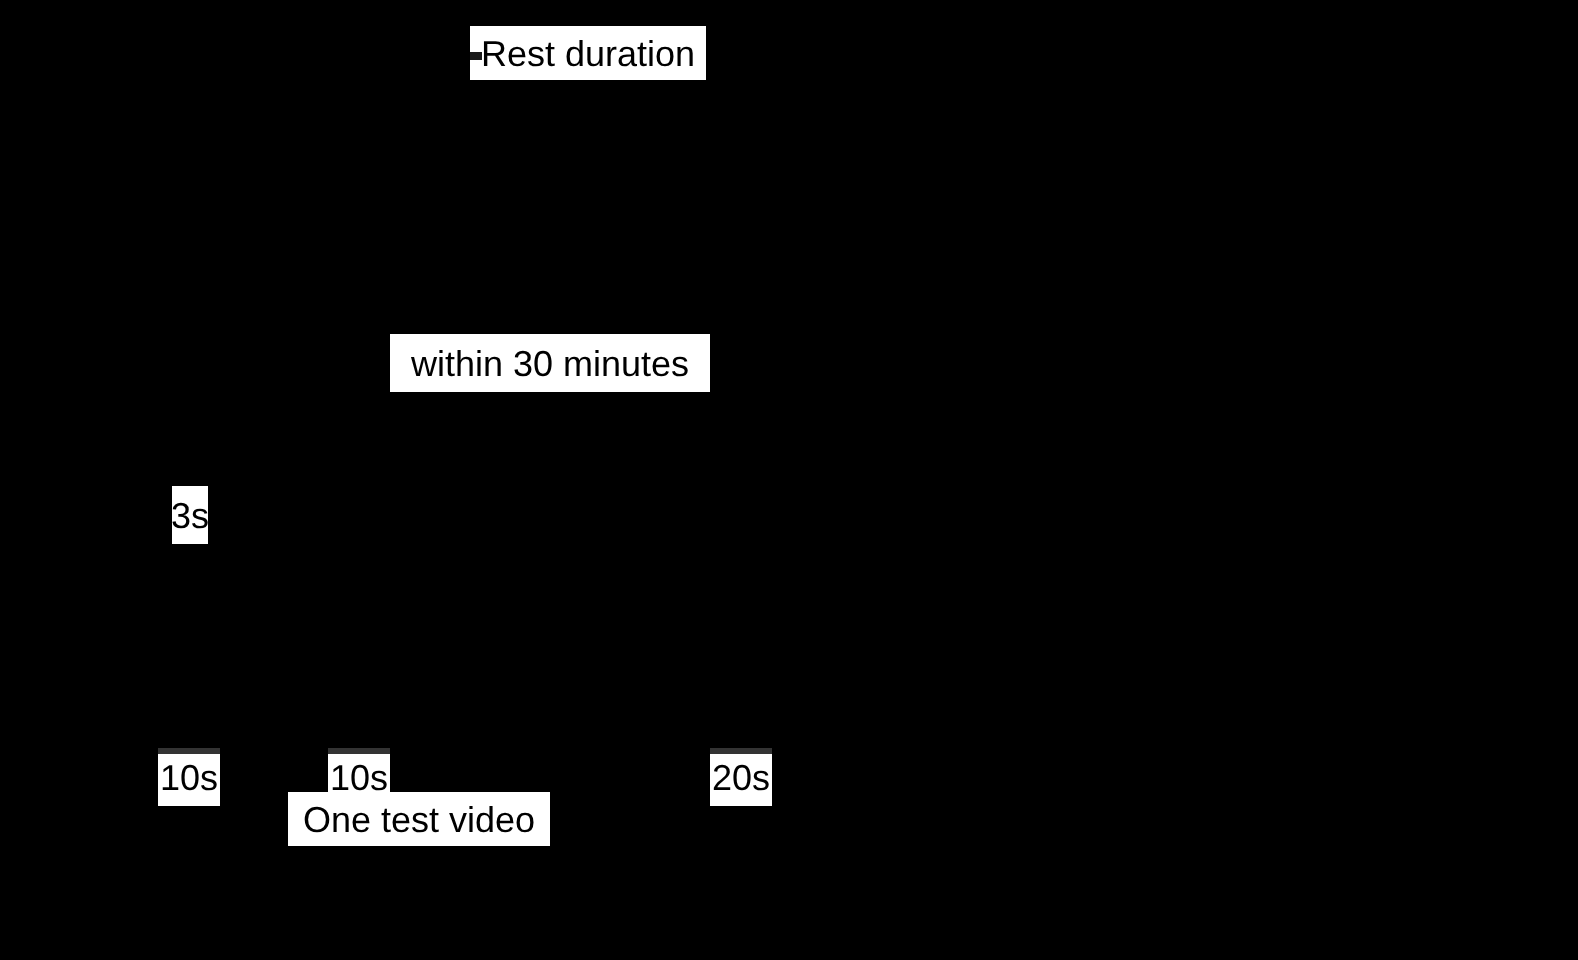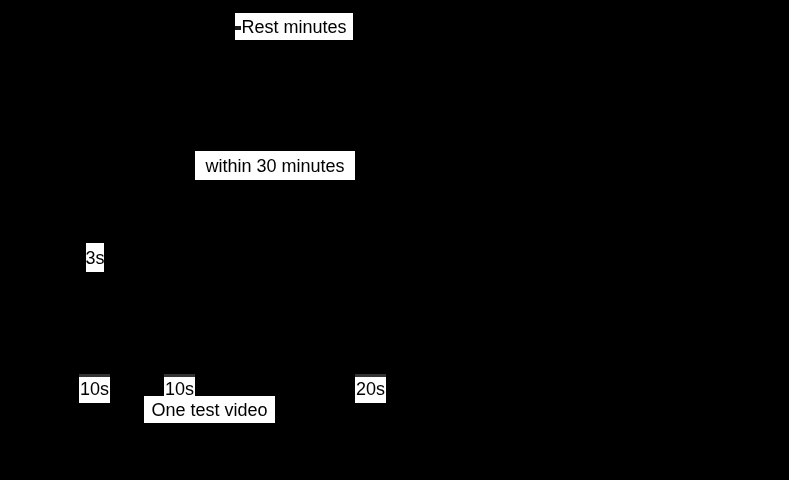--- a/index.html
+++ b/index.html
@@ -22,21 +22,21 @@
     display: flex;
     align-items: center;
     justify-content: center;
     font-size: 18px;
     line-height: 1;
     white-space: nowrap;
     box-sizing: border-box;
   }
   
   .lbl-rest        { left: 235px; top: 13px;  width: 118px; height: 27px; }
-  .lbl-within      { left: 195px; top: 151px; width: 160px; height: 29px; }
+  .lbl-within      { left: 195px; top: 167px; width: 160px; height: 29px; }
   .lbl-3s          { left: 86px;  top: 243px; width: 18px;  height: 29px; justify-content: center; }
   .lbl-10s-1       { left: 79px;  top: 374px; width: 31px;  height: 29px; }
   .lbl-10s-2       { left: 164px; top: 374px; width: 31px;  height: 29px; }
   .lbl-20s         { left: 355px; top: 374px; width: 31px;  height: 29px; text-align: right; }
   .lbl-onevideo    { left: 144px; top: 396px; width: 131px; height: 27px; }
 
   
   .line-frag {
     position: absolute;
     left: 0;
@@ -55,21 +55,21 @@
     background: #1a1a1a;
   }
 </style>
 </head>
 <body>
 
 <div class="canvas">
 
   <div class="lbl lbl-rest">
     <span class="arrow-frag"></span>
-    <span>Rest minutes</span>
+    <span>Rest duration</span>
   </div>
 
   <div class="lbl lbl-within">
     <span>within 30 minutes</span>
   </div>
 
   <div class="lbl lbl-3s">
     <span>3s</span>
   </div>
 

